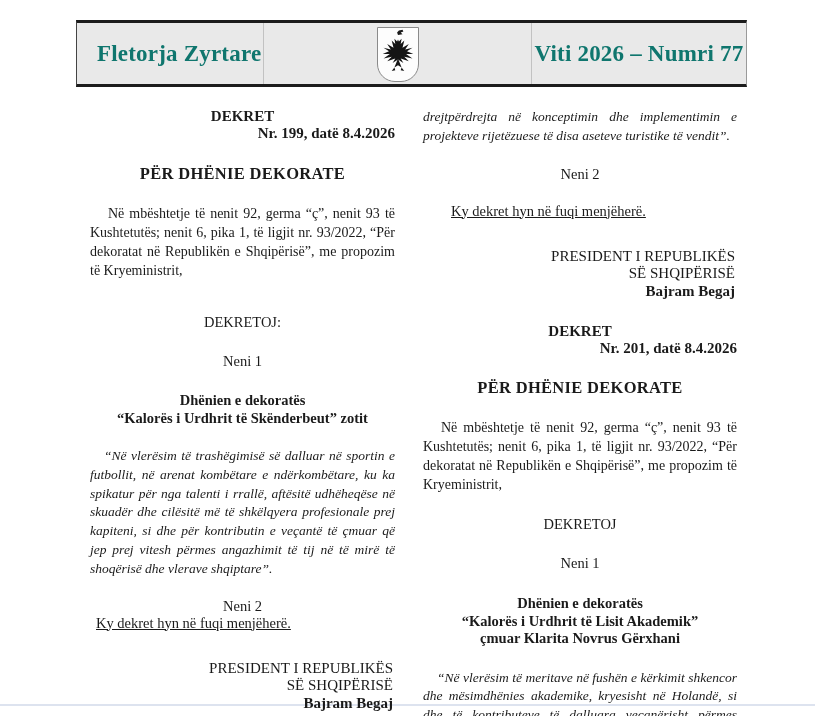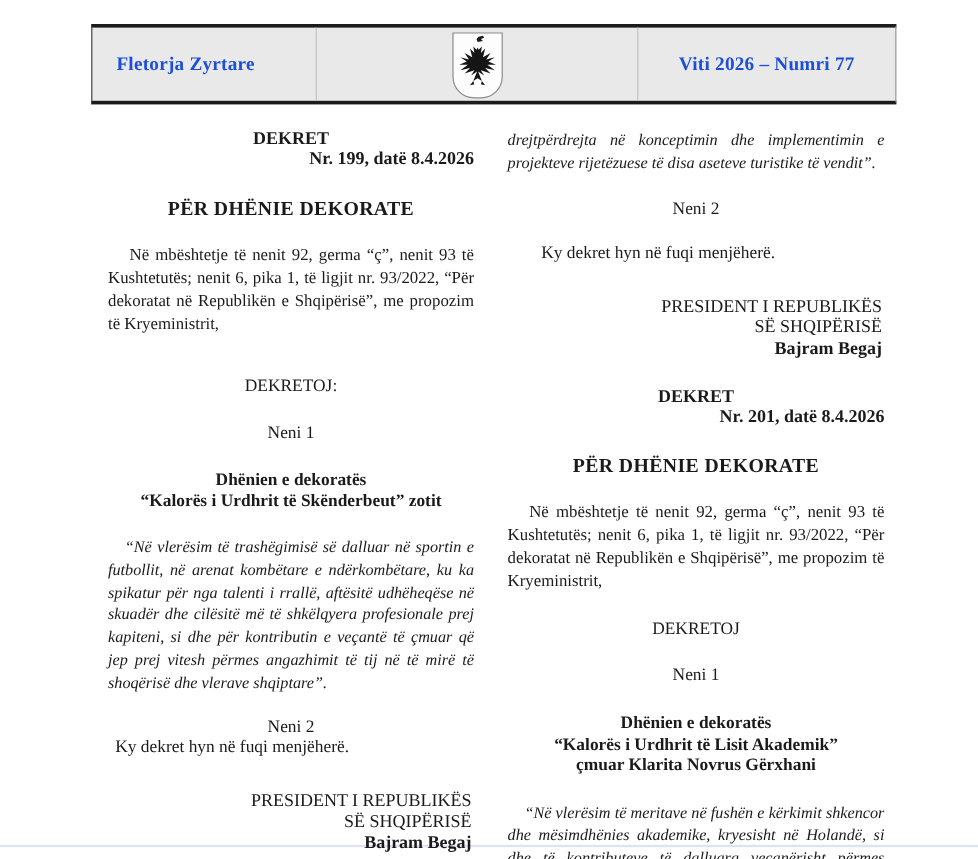--- a/index.html
+++ b/index.html
@@ -13,21 +13,21 @@
     border-top: 3px solid #1c1c1c;
     border-bottom: 3px solid #1c1c1c;
     border-left: 1px solid #444;
     border-right: 1px solid #9a9a9a;
     display: flex; align-items: stretch;
   }
   .gazette-header .cell { display: flex; align-items: center; }
   .cell-left  { width: 28%; padding-left: 20px; border-right: 1px solid #c2c2c2; }
   .cell-mid   { width: 40%; justify-content: center; border-right: 1px solid #c2c2c2; }
   .cell-right { width: 32%; justify-content: center; }
-  .masthead-text { font-weight: bold; font-size: 16px; letter-spacing: 0.2px; color: #1d4ed8; }
+  .masthead-text { font-weight: bold; font-size: 23px; letter-spacing: 0.2px; color: #0f766e; }
 
   .emblem-box {
     width: 42px; height: 55px; background: #fdfdfd;
     border: 1px solid #8a8a8a;
     border-radius: 0 0 18px 18px;
     display: flex; align-items: center; justify-content: center;
     margin-top: 1px;
   }
 
   
@@ -39,21 +39,21 @@
   .subnum  { font-size: 15px; font-weight: bold; text-align: right; line-height: 17px; }
   .decree-title { font-size: 16.5px; font-weight: bold; text-align: center; letter-spacing: 0.3px; }
   .plainline { font-size: 14.5px; text-align: center; }
   .para {
     font-size: 14px; text-align: justify; line-height: 19px; text-indent: 18px;
   }
   .quote {
     font-size: 13.5px; font-style: italic; text-align: justify; line-height: 18.8px; text-indent: 14px;
   }
   .quote.noindent { text-indent: 0; }
-  .effect-line { font-size: 14.5px; line-height: 17px; text-indent: 6px; }
+  .effect-line { font-size: 14.5px; line-height: 17px; text-indent: 6px; text-decoration: underline; }
   .effect-line.ind { text-indent: 28px; }
   .sig-block { text-align: right; font-size: 15px; line-height: 17.5px; padding-right: 2px; }
   .award-block { text-align: center; font-size: 14.5px; font-weight: bold; line-height: 17.5px; }
 
   
   .mt8  { margin-top: 8px; } .mt19 { margin-top: 19px; }
   .mt20 { margin-top: 20px; } .mt21 { margin-top: 21px; } .mt22 { margin-top: 22px; }
   .mt23 { margin-top: 23px; } .mt24 { margin-top: 28px; } .mt34 { margin-top: 34px; }
 
   

